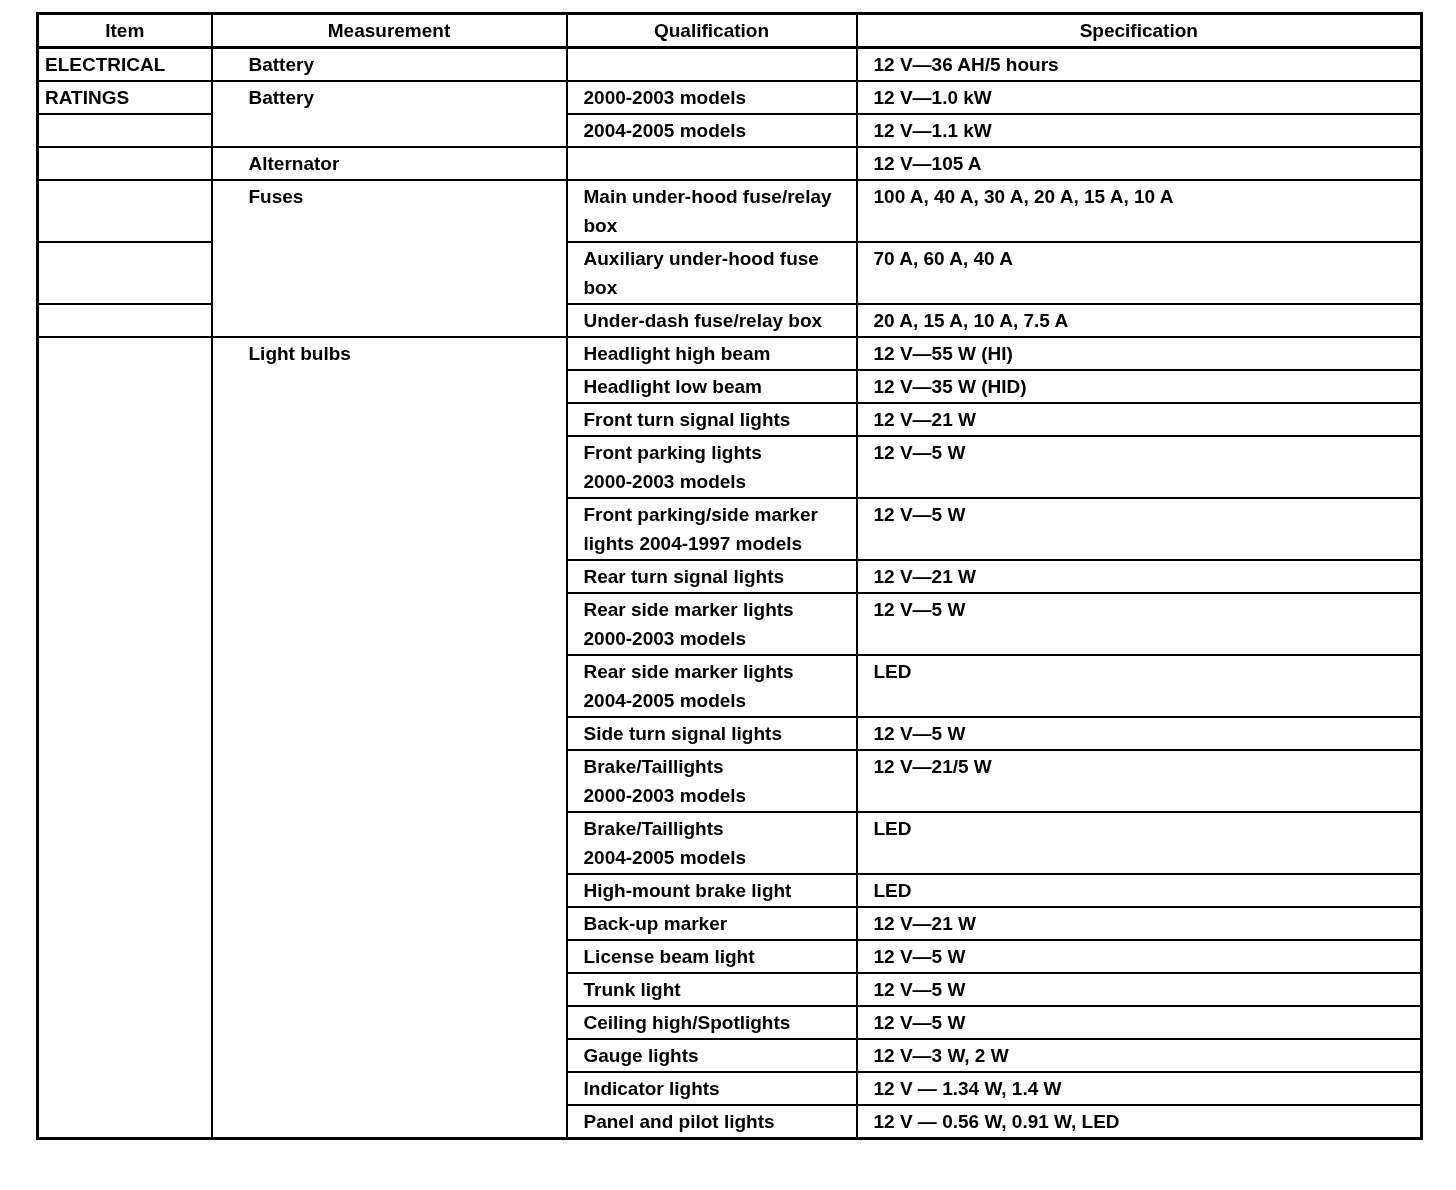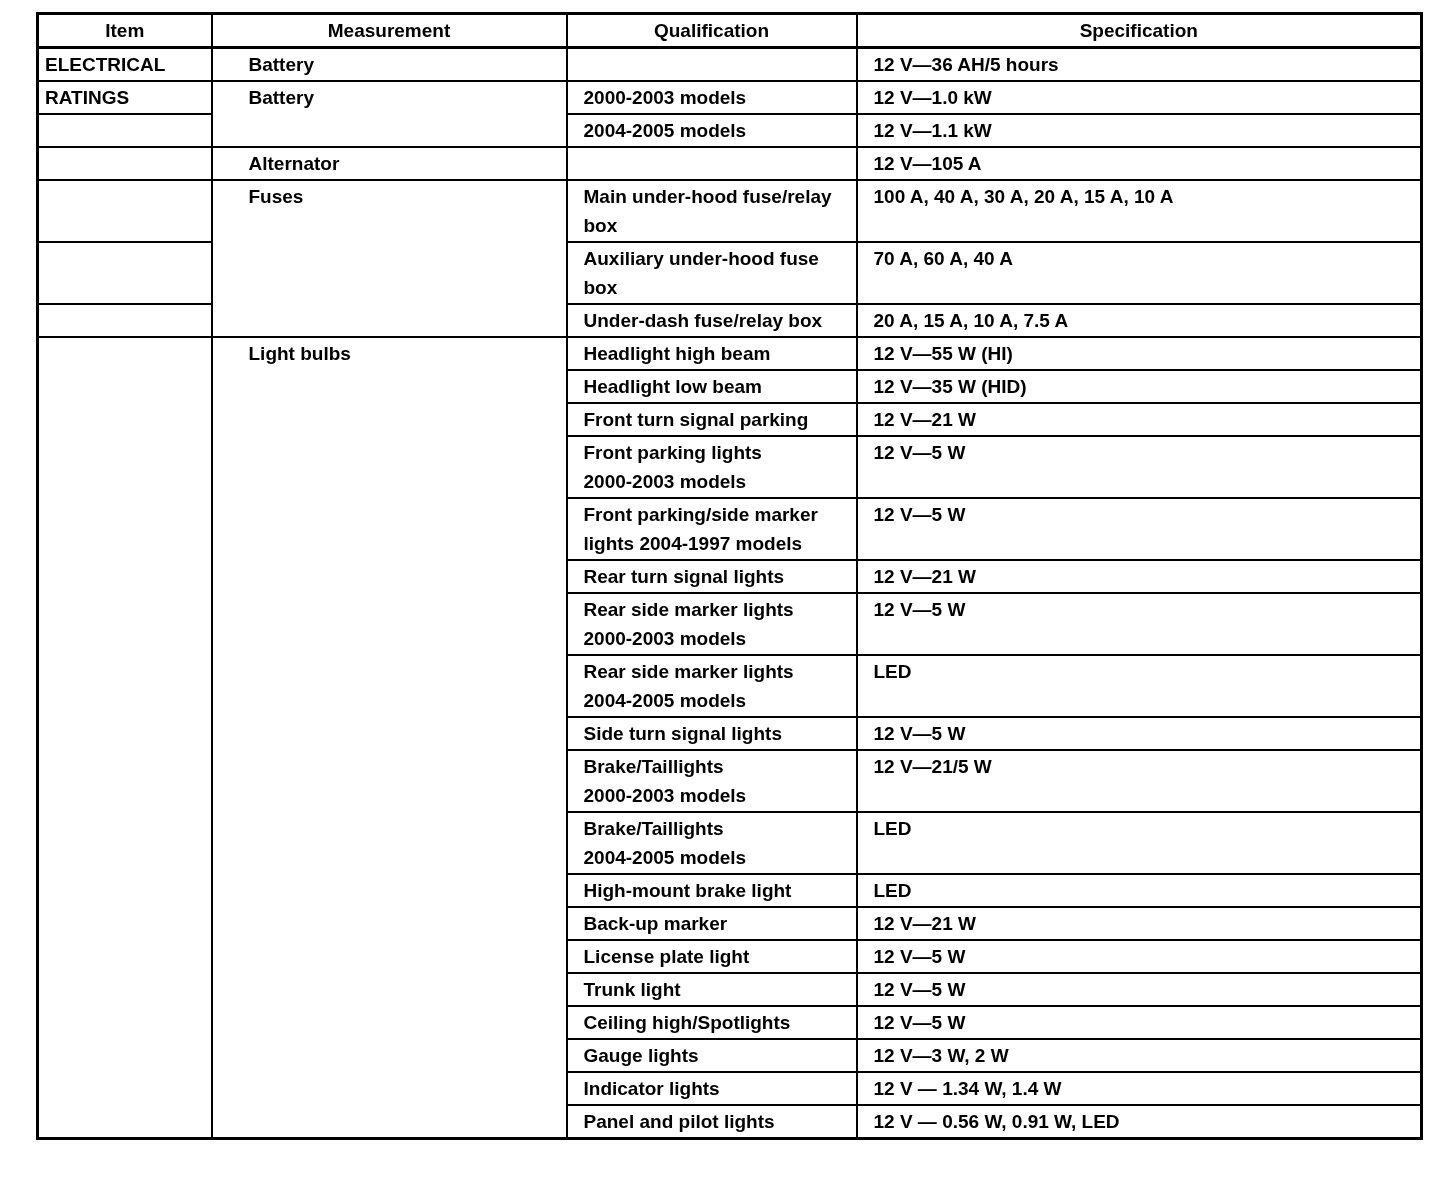--- a/index.html
+++ b/index.html
@@ -110,21 +110,21 @@
         <td class="c-item" rowspan="19"></td>
         <td class="c-meas" rowspan="19">Light bulbs</td>
         <td class="c-qual">Headlight high beam</td>
         <td class="c-spec">12 V—55 W (HI)</td>
       </tr>
       <tr>
         <td class="c-qual">Headlight low beam</td>
         <td class="c-spec">12 V—35 W (HID)</td>
       </tr>
       <tr>
-        <td class="c-qual">Front turn signal parking</td>
+        <td class="c-qual">Front turn signal lights</td>
         <td class="c-spec">12 V—21 W</td>
       </tr>
       <tr>
         <td class="c-qual">Front parking lights
 2000-2003 models</td>
         <td class="c-spec">12 V—5 W</td>
       </tr>
       <tr>
         <td class="c-qual">Front parking/side marker
 lights 2004-1997 models</td>
@@ -160,21 +160,21 @@
       </tr>
       <tr>
         <td class="c-qual">High-mount brake light</td>
         <td class="c-spec">LED</td>
       </tr>
       <tr>
         <td class="c-qual">Back-up marker</td>
         <td class="c-spec">12 V—21 W</td>
       </tr>
       <tr>
-        <td class="c-qual">License plate light</td>
+        <td class="c-qual">License beam light</td>
         <td class="c-spec">12 V—5 W</td>
       </tr>
       <tr>
         <td class="c-qual">Trunk light</td>
         <td class="c-spec">12 V—5 W</td>
       </tr>
       <tr>
         <td class="c-qual">Ceiling high/Spotlights</td>
         <td class="c-spec">12 V—5 W</td>
       </tr>

